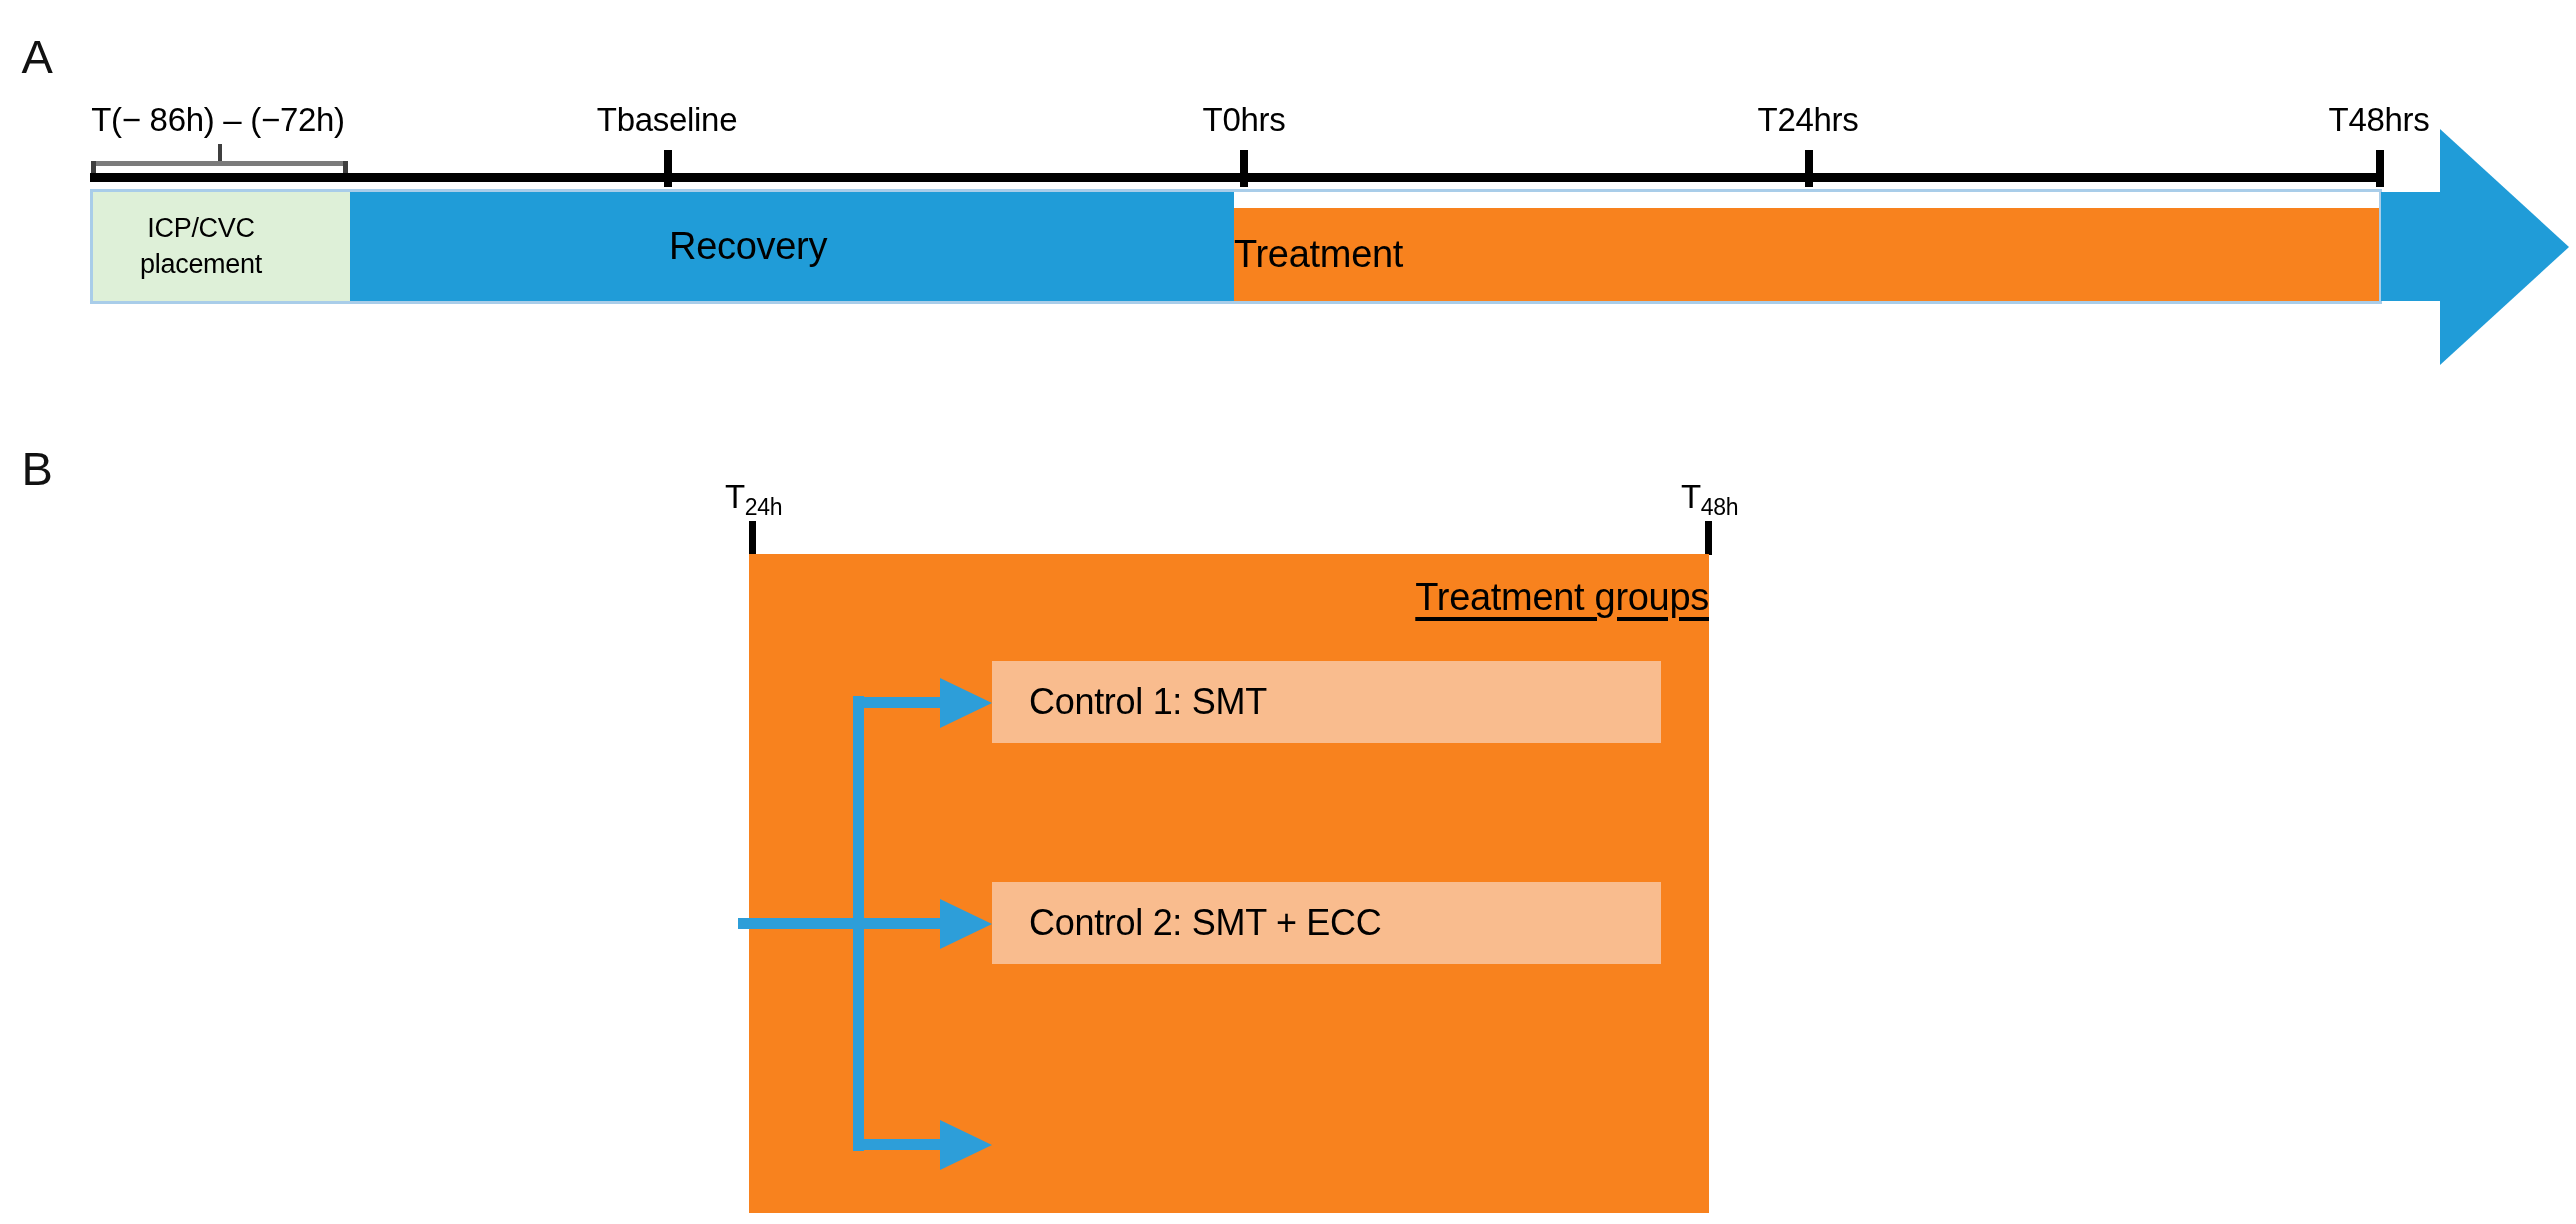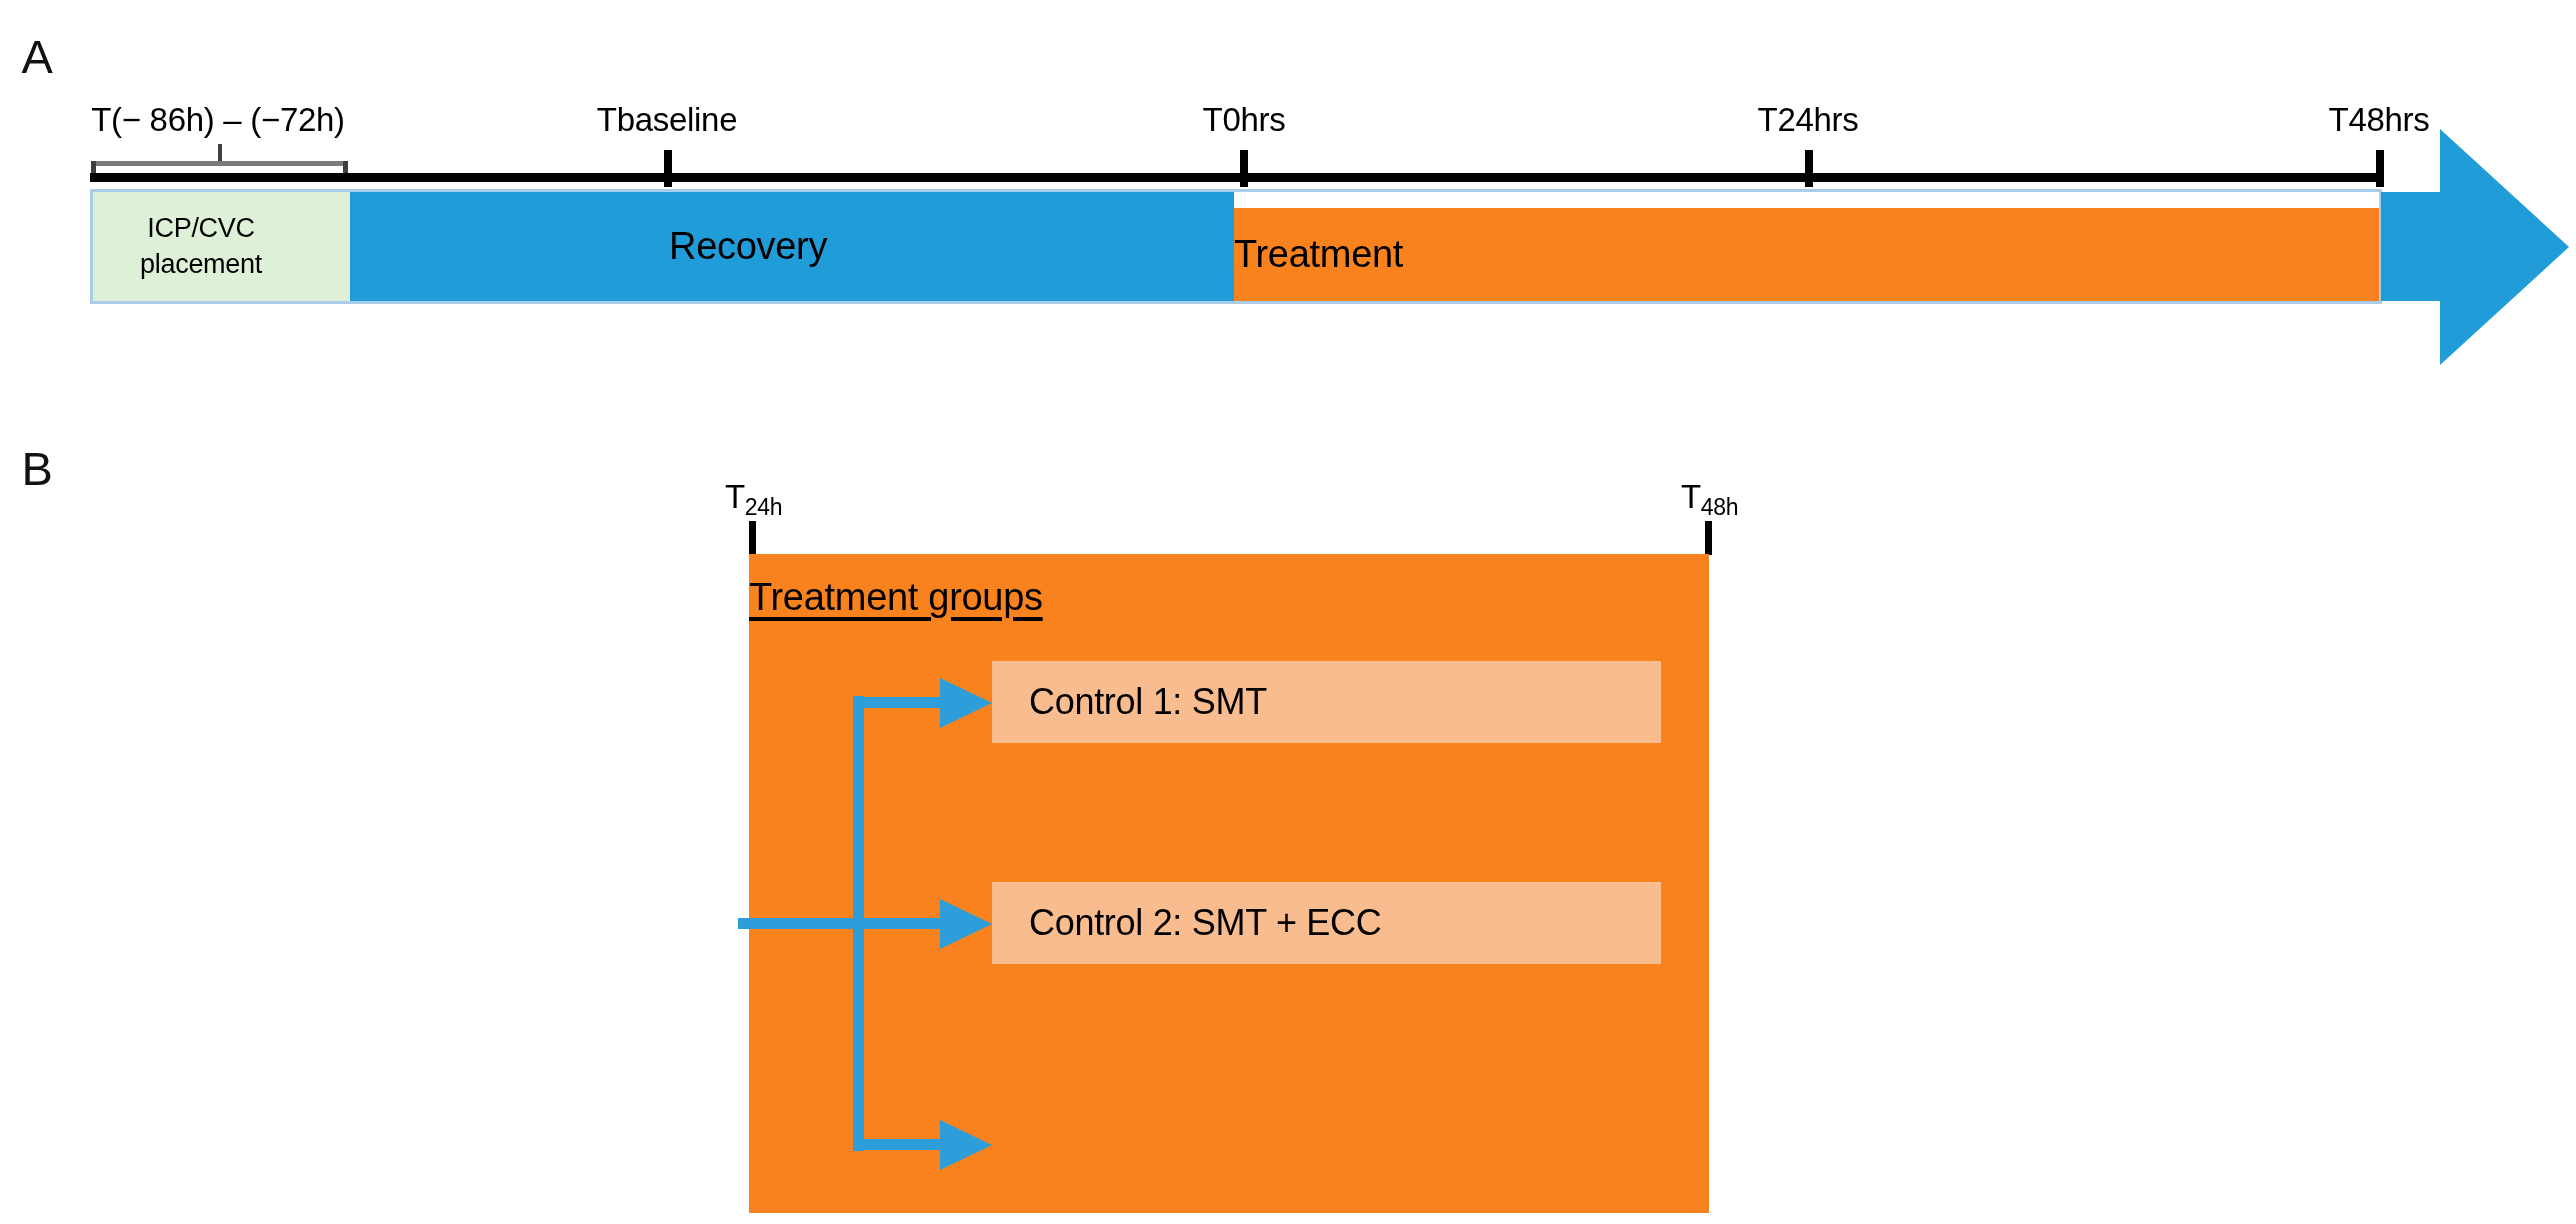--- a/index.html
+++ b/index.html
@@ -51,21 +51,21 @@
     border-bottom:118px solid transparent;
   }
 
   
   .sub-tick-label{font-size:33px;line-height:1;white-space:nowrap;}
   .sub-tick-label .sub{font-size:23px;vertical-align:-7.2px;letter-spacing:-0.3px;}
   .b-tick{background:#000;width:6.6px;height:34px;}
 
   .b-box{background:var(--orange);}
   .b-title{
-    width:100%;text-align:left;
+    width:100%;text-align:right;
     font-size:38px;line-height:1;
     text-decoration:underline;
     text-decoration-thickness:3.6px;
     text-underline-offset:7.2px;
   }
   .group-box{
     background:var(--light-orange);
     height:82px;width:669px;
     display:flex;align-items:center;
     padding-left:37px;box-sizing:border-box;

